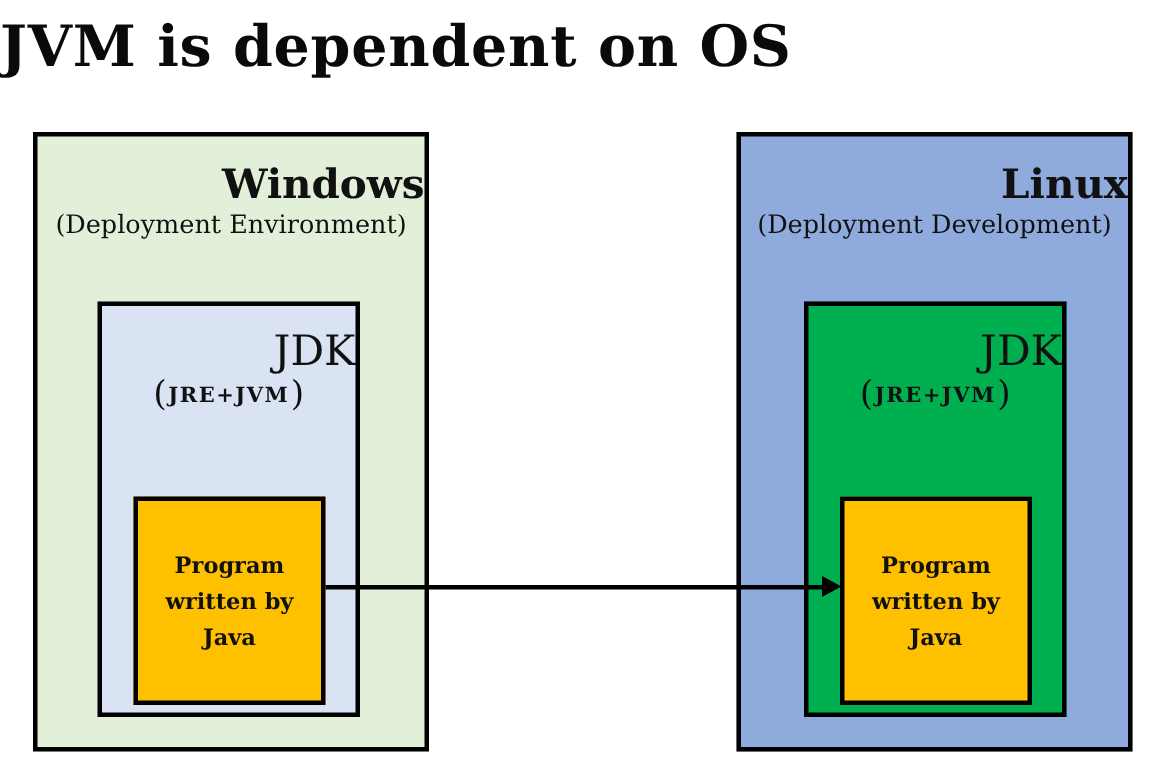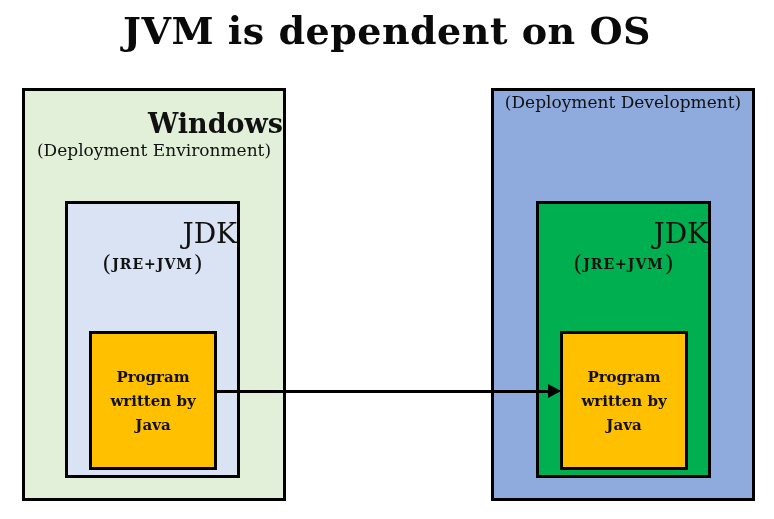--- a/index.html
+++ b/index.html
@@ -13,21 +13,21 @@
     width: 774px;
     height: 519px;
     background: #ffffff;
     overflow: hidden;
   }
   .diagram-title {
     position: absolute;
     top: 8px;
     left: 0;
     width: 100%;
-    text-align: center;
+    text-align: left;
     font-size: 38px;
     font-weight: 700;
     letter-spacing: 0.5px;
     color: #0a0a0a;
   }
   .env-box {
     position: absolute;
     top: 88px;
     width: 264px;
     height: 413px;
@@ -131,20 +131,21 @@
       <span class="caps">JRE+JVM</span>
       <span class="paren">)</span>
     </div>
   </div>
 
   <div class="program-box windows">
     <div class="program-label">Program written by Java</div>
   </div>
 
   <div class="env-box linux">
+    <div class="env-name">Linux</div>
     <div class="env-subtitle">(Deployment Development)</div>
   </div>
 
   <div class="jdk-box linux">
     <div class="jdk-label">JDK</div>
     <div class="jdk-sub">
       <span class="paren">(</span>
       <span class="caps">JRE+JVM</span>
       <span class="paren">)</span>
     </div>

